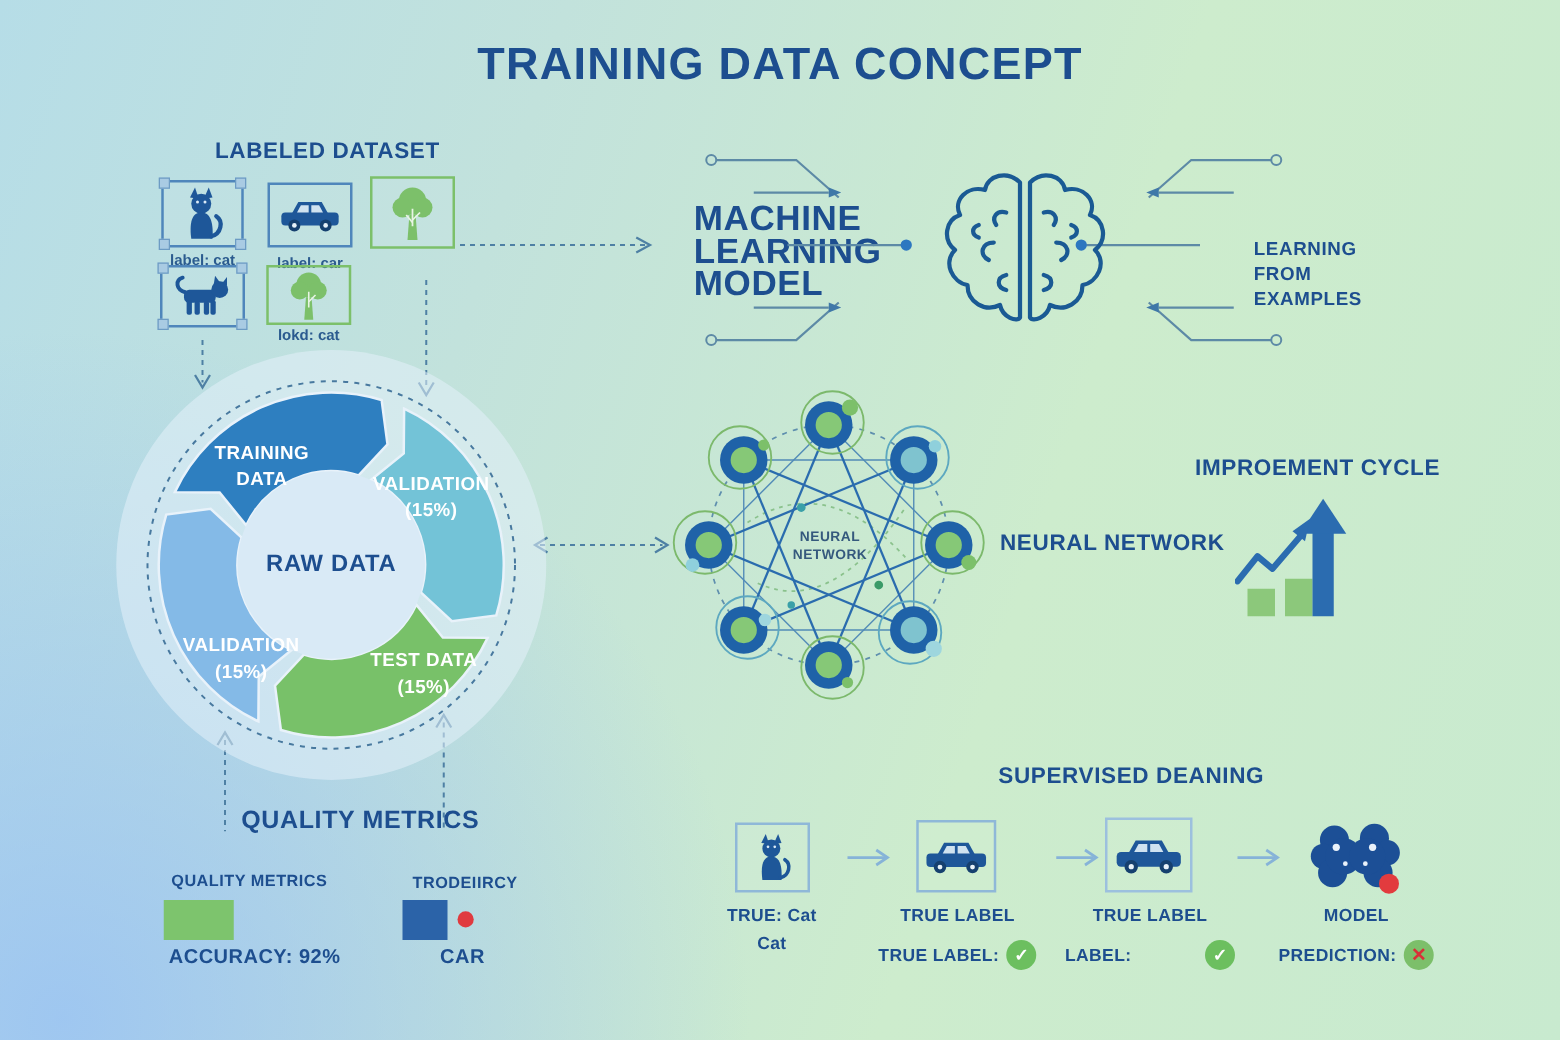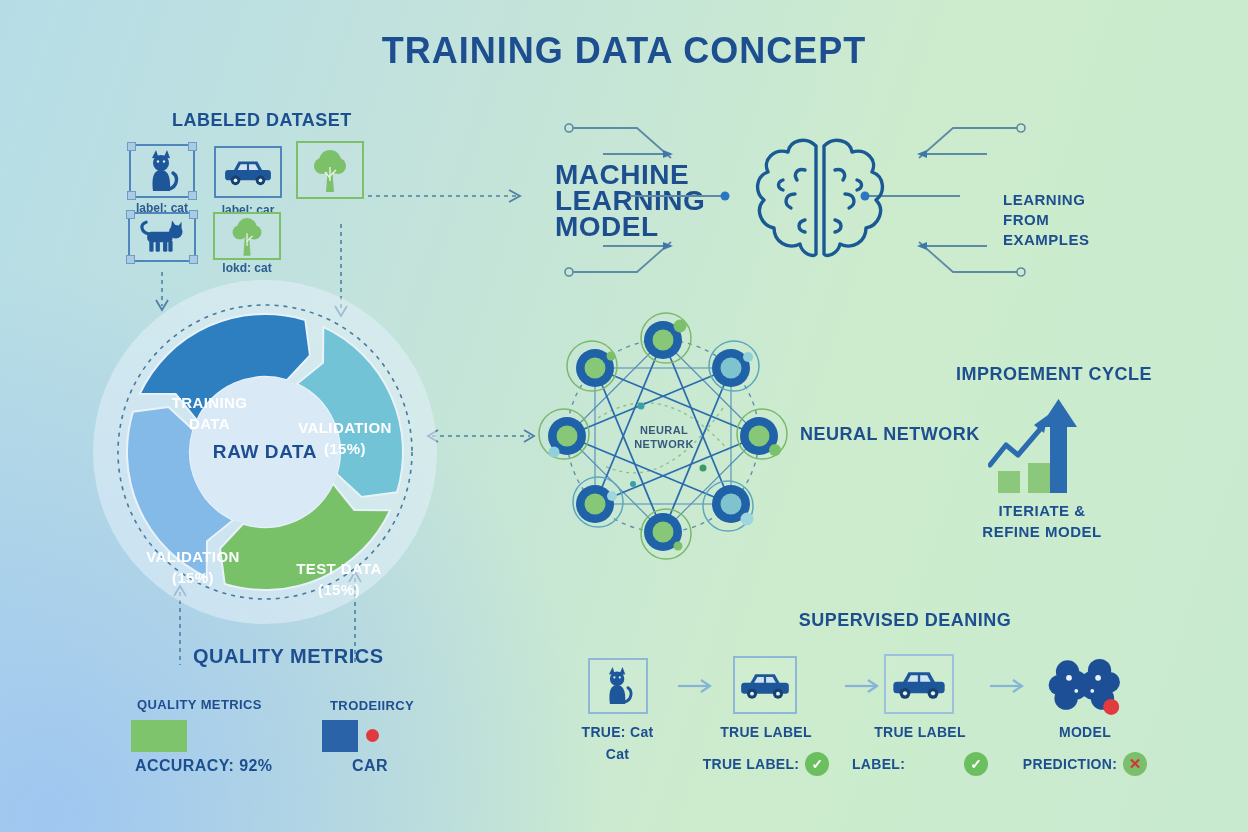--- a/index.html
+++ b/index.html
@@ -14,21 +14,21 @@
   .hblue{color:#1d4e8f;font-weight:bold;letter-spacing:.5px;}
   .title{left:0;right:0;top:30px;text-align:center;font-size:36px;color:#1d4e8f;font-weight:bold;letter-spacing:1px;}
   .sec-h{font-size:18px;margin-left:45px;}
   
   .tile{box-sizing:border-box;border:2px solid #4f86bb;display:flex;align-items:center;justify-content:center;background:rgba(255,255,255,0.06);}
   .tile.green{border-color:#7cc06a;}
   .tile.light{border-color:#8fb8d8;}
   .corner{position:absolute;width:7px;height:7px;background:#a9cbe3;border:1px solid #6d9cc4;}
   .tile-label{font-size:12px;color:#2b5b8f;text-align:center;font-weight:bold;}
   
-  .seg-label{color:#ffffff;font-weight:bold;font-size:15px;text-align:center;line-height:21px;letter-spacing:.4px;margin-top:40px;}
+  .seg-label{color:#ffffff;font-weight:bold;font-size:15px;text-align:center;line-height:21px;letter-spacing:.4px;}
   .raw-label{color:#1d4e8f;font-weight:bold;font-size:19px;text-align:center;letter-spacing:.6px;}
   
   .q-small{font-size:13px;color:#1d4e8f;font-weight:bold;letter-spacing:.4px;}
   .q-value{font-size:16px;color:#1d4e8f;font-weight:bold;letter-spacing:.4px;}
   .swatch{position:absolute;}
   .swatch.green{background:#7dc46d;}
   .swatch.blue{background:#2b63a8;}
   .dot-red{position:absolute;border-radius:50%;background:#e03a3f;}
   
   .step-line{font-size:14px;color:#1d4e8f;font-weight:bold;text-align:center;line-height:20px;letter-spacing:.3px;}
@@ -315,21 +315,20 @@
 
   <div class="abs hblue" style="left:956px;top:364px;font-size:18px;white-space:nowrap;">IMPROEMENT CYCLE</div>
   <svg class="abs" style="left:988px;top:395px;" width="100" height="100" viewBox="0 0 100 100">
     <rect x="10" y="76" width="22" height="22" fill="#8cc87b"></rect>
     <rect x="40" y="68" width="22" height="30" fill="#8cc87b"></rect>
     <rect x="62" y="28" width="17" height="70" fill="#2b6cb0"></rect>
     <polygon points="52,32 70.5,4 89,32" fill="#2b6cb0"></polygon>
     <polyline points="2,70 18,50 30,60 54,32" fill="none" stroke="#2b6cb0" stroke-width="5" stroke-linejoin="round" stroke-linecap="round"></polyline>
     <polygon points="46,30 60,20 56,38" fill="#2b6cb0"></polygon>
   </svg>
-  <div class="abs hblue caption" style="left:972px;top:500px;width:140px;">ITERIATE &amp; REFINE MODEL</div>
 
   <div class="abs hblue" style="left:193px;top:645px;font-size:20px;white-space:nowrap;">QUALITY METRICS</div>
   <div class="abs q-small" style="left:137px;top:697px;">QUALITY METRICS</div>
   <div class="abs swatch green" style="left:131px;top:720px;width:56px;height:32px;"></div>
   <div class="abs q-value" style="left:135px;top:757px;">ACCURACY: 92%</div>
   <div class="abs q-small" style="left:330px;top:698px;">TRODEIIRCY</div>
   <div class="abs swatch blue" style="left:322px;top:720px;width:36px;height:32px;"></div>
   <div class="abs dot-red" style="left:366px;top:729px;width:13px;height:13px;"></div>
   <div class="abs q-value" style="left:352px;top:757px;">CAR</div>
 

